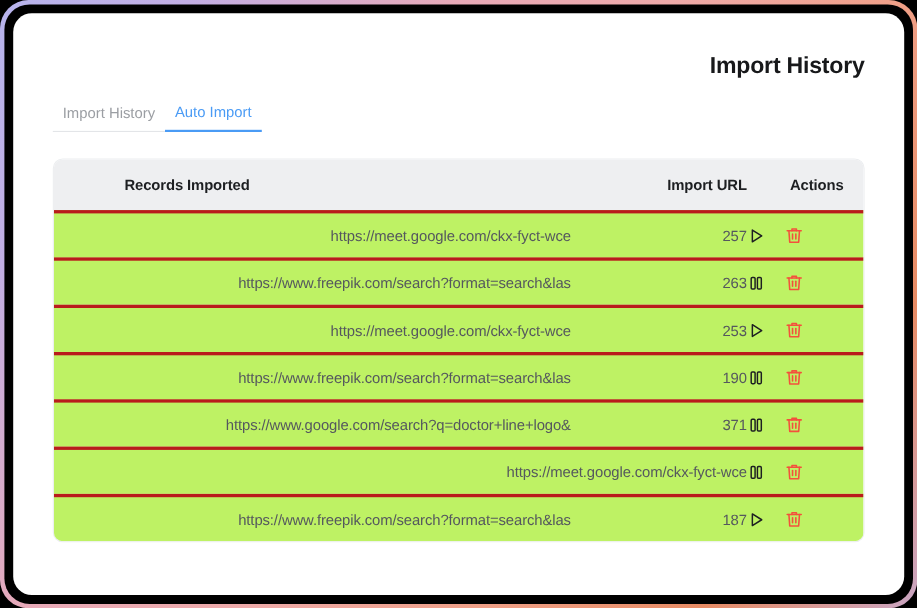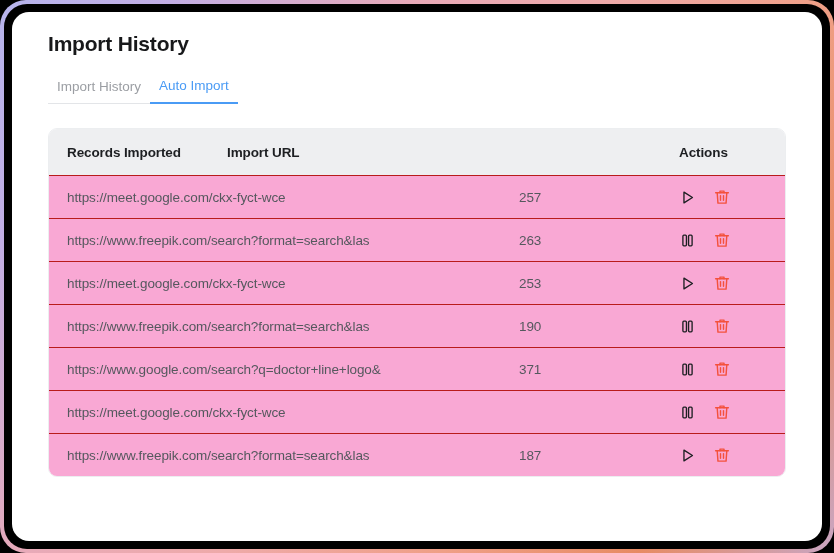--- a/index.html
+++ b/index.html
@@ -41,22 +41,23 @@
     background: #000000;
     padding: 8px;
   }
 
   
   #card {
     width: 100%;
     height: 100%;
     background: #ffffff;
     border-radius: 17px;
-    padding: 20px 36px 0 36px;
+    padding: 36px 36px 0 36px;
     overflow: hidden;
+    text-align: right;
   }
 
   #page-title {
     font-size: 21px;
     font-weight: bold;
     color: #17181a;
     letter-spacing: -0.2px;
     margin-bottom: 22px;
   }
 
@@ -102,22 +103,22 @@
     font-weight: bold;
     color: #1d1f22;
     letter-spacing: -0.1px;
   }
 
   .trow {
     display: flex;
     align-items: center;
     height: 43px;
     padding: 0 18px;
-    border-top: 1px solid #b91c1c;
-    background: #f9a8d4;
+    border-top: 3px solid #b91c1c;
+    background: #bef264;
   }
   .td {
     font-size: 13.5px;
     color: #55585e;
     letter-spacing: -0.1px;
     white-space: nowrap;
     overflow: hidden;
   }
 
   .col-url      { flex: 1 1 auto; min-width: 0; }

